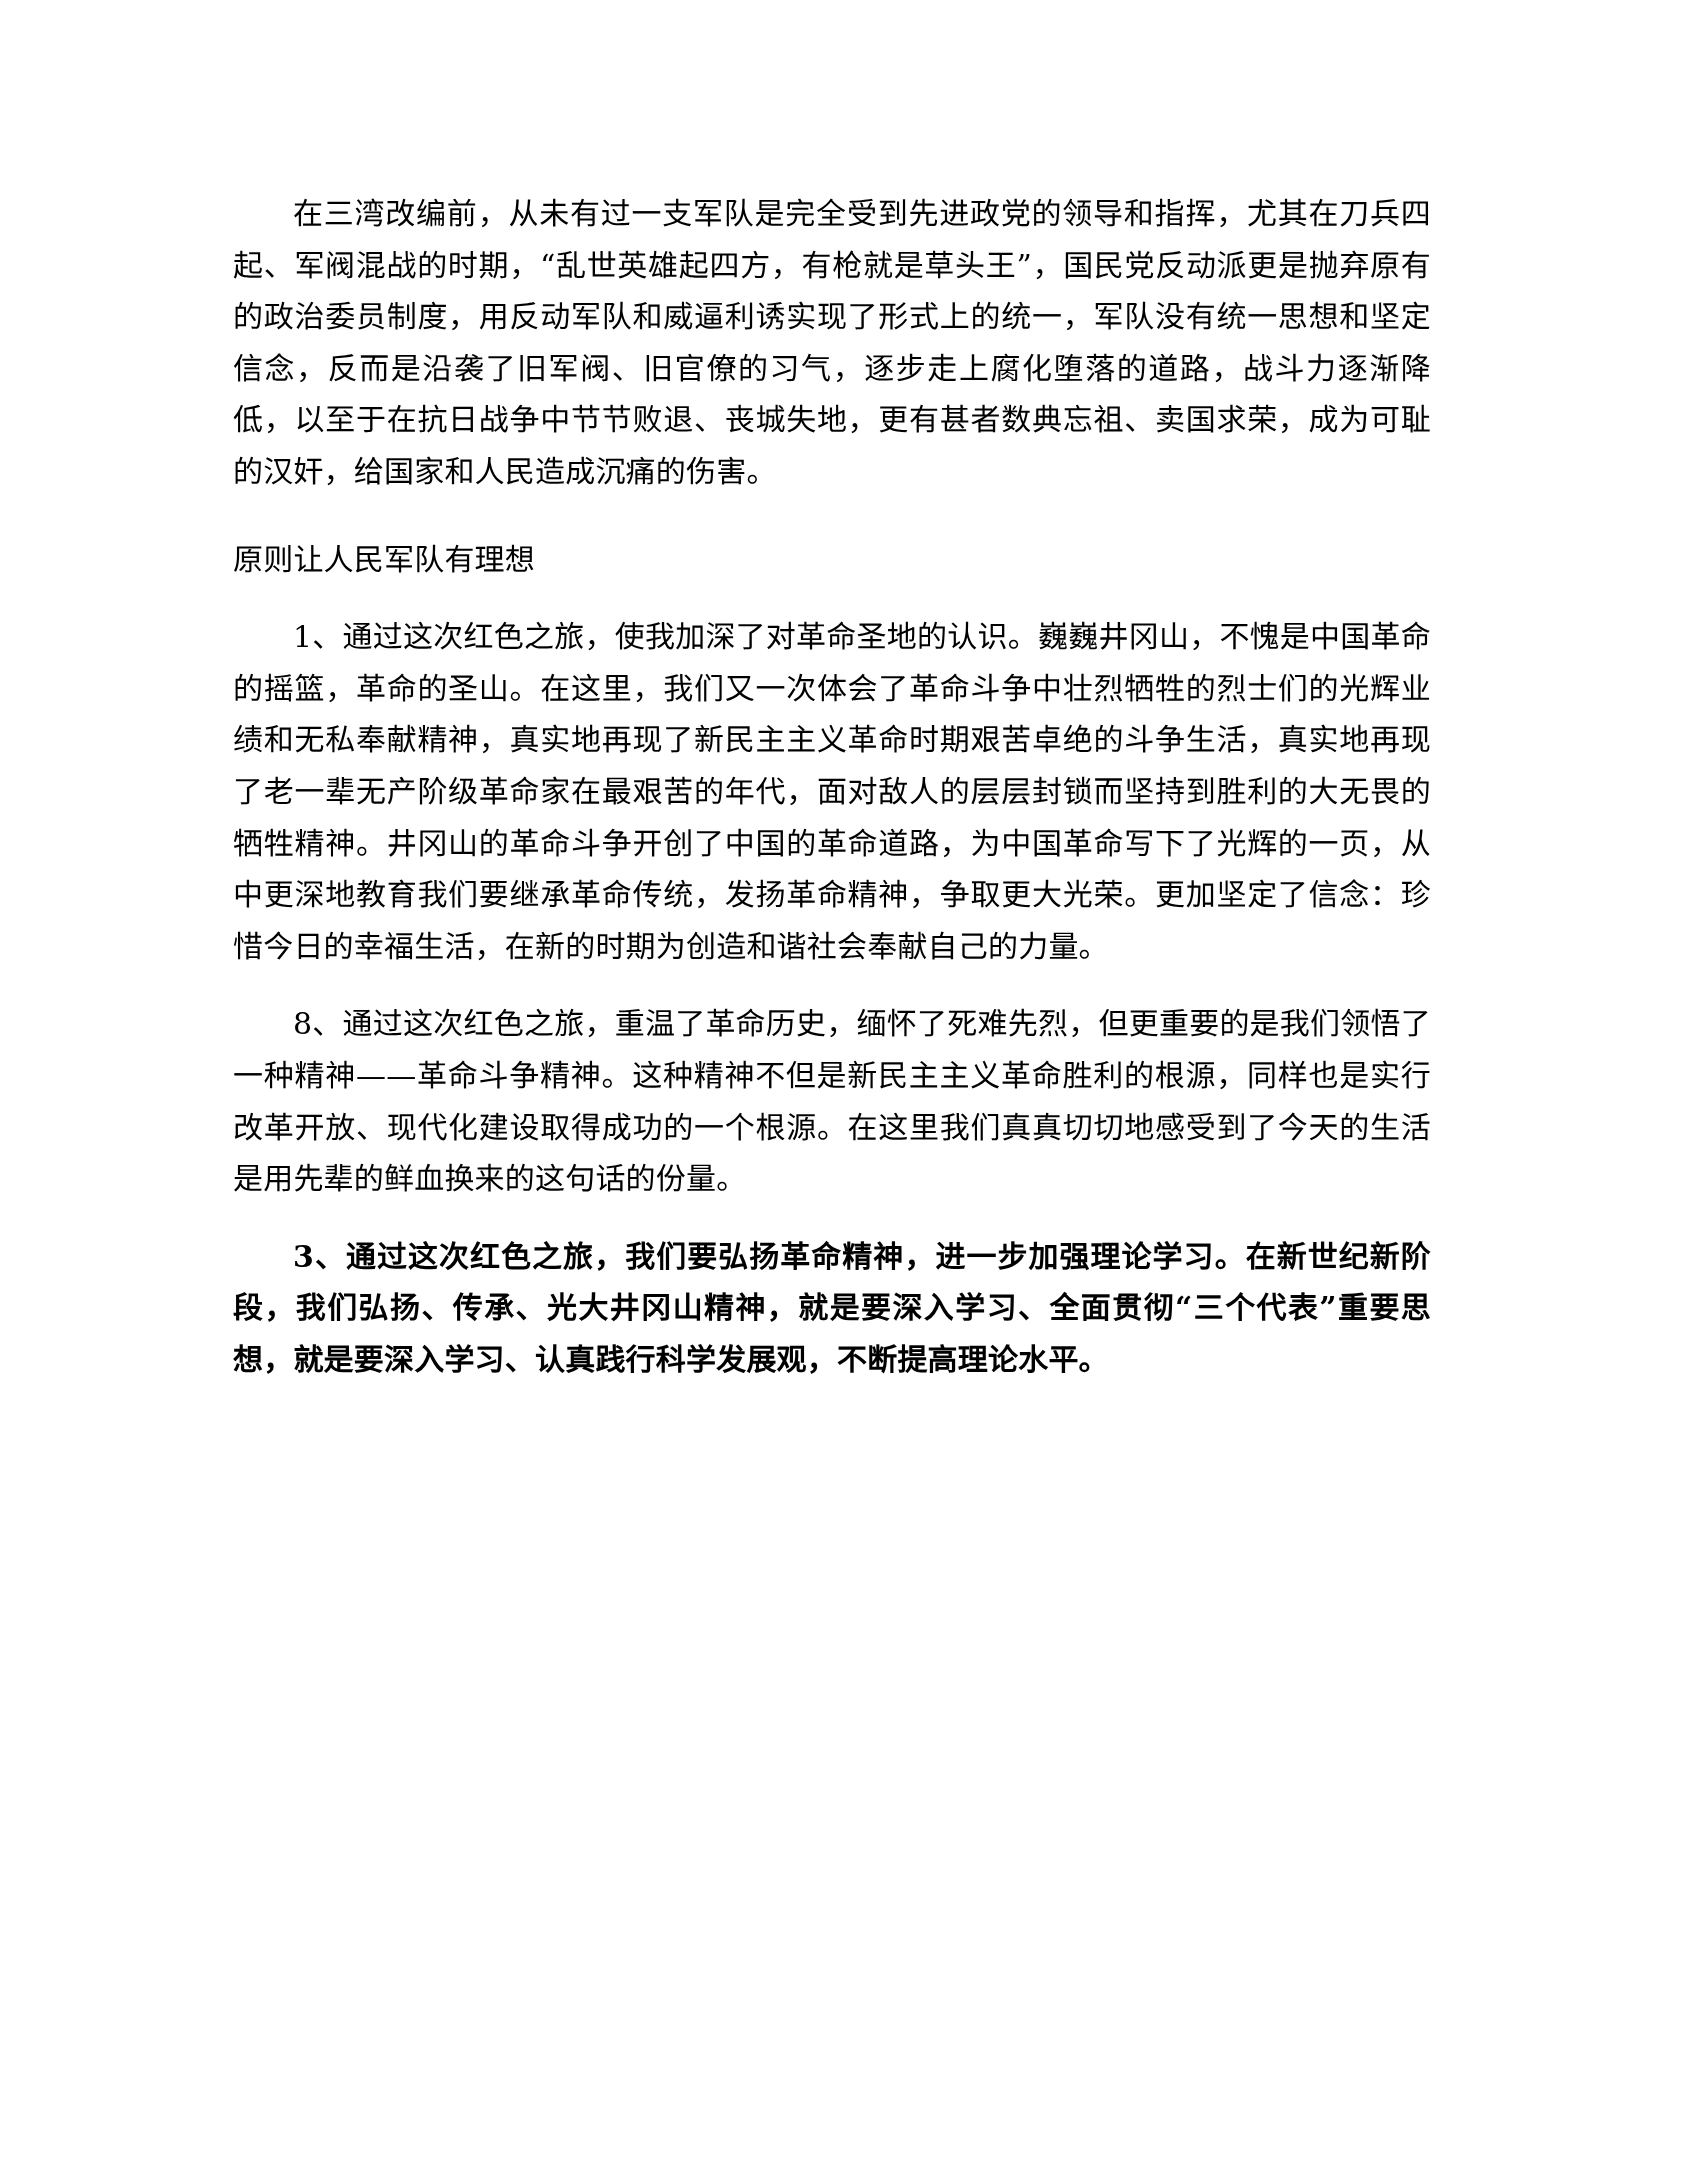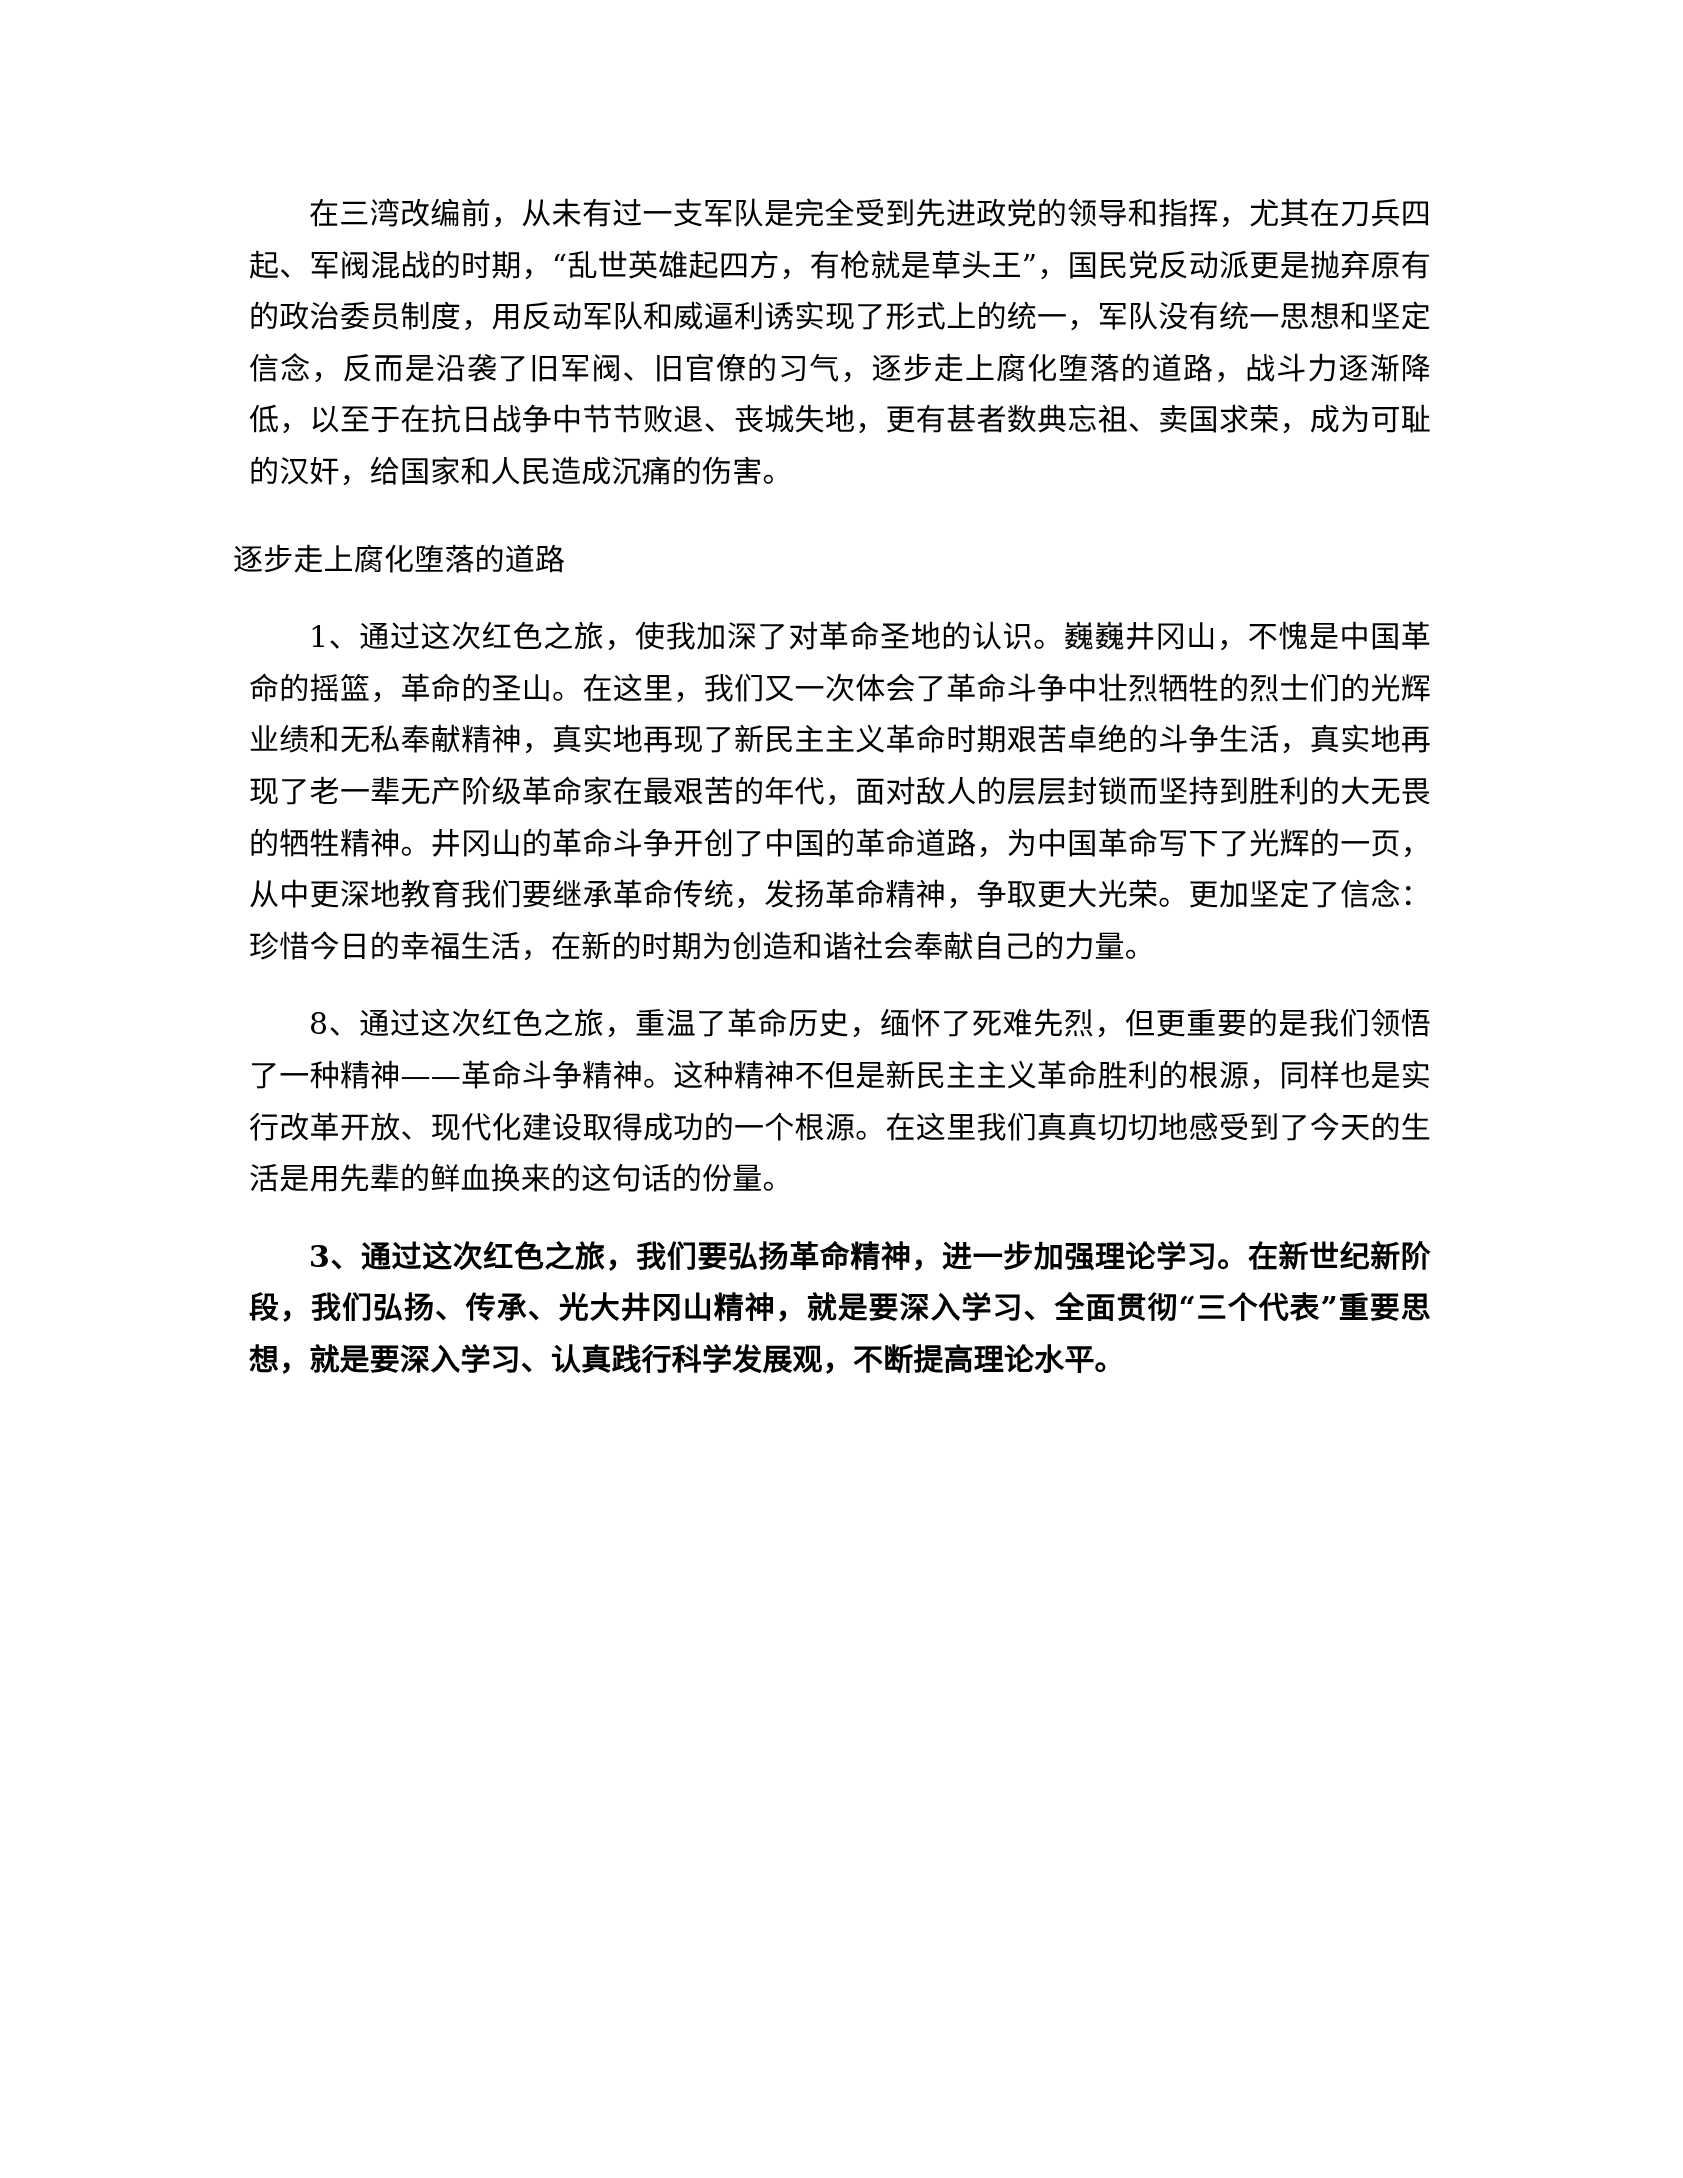--- a/index.html
+++ b/index.html
@@ -24,21 +24,21 @@
     padding: 188px 252px 0 233px;
   }
   .doc-body {
     font-size: 30px;
     line-height: 1.72;
     text-align: justify;
     text-justify: inter-ideograph;
     letter-spacing: 0.2px;
   }
   p.para {
-    margin: 0 0 26px 16px;
+    margin: 0 0 26px 0;
     text-indent: 2em;
   }
   p.heading {
     margin: 0 0 26px 0;
     text-indent: 0;
   }
   p.last {
     margin-bottom: 0;
     font-weight: bold;
   }
@@ -48,21 +48,21 @@
 <body>
 
 <div class="page">
   <div class="doc-body">
 
     <p class="para">在三湾改编前，从未有过一支军队是完全受到先进政党的领导和指挥，尤其在刀兵四起、军阀混战的时期，“乱世英雄起四方，有枪就是草头王”，国民党反动派更是抛弃原有的政治委员制度，用反动军队和威逼利诱实现了形式上的统一，军队没有统一思想和坚定信念，反而是沿袭了旧军阀、旧官僚的习气，逐步走上腐化堕落的道路，战斗力逐渐降低，以至于在抗日战争中节节败退、丧城失地，更有甚者数典忘祖、卖国求荣，成为可耻的汉奸，给国家和人民造成沉痛的伤害。</p>
 
 
     <div class="spacer-sm"></div>
 
-    <p class="heading">逐步走上腐化堕落的道路</p>
+    <p class="heading">原则让人民军队有理想</p>
 
     <p class="para">1、通过这次红色之旅，使我加深了对革命圣地的认识。巍巍井冈山，不愧是中国革命的摇篮，革命的圣山。在这里，我们又一次体会了革命斗争中壮烈牺牲的烈士们的光辉业绩和无私奉献精神，真实地再现了新民主主义革命时期艰苦卓绝的斗争生活，真实地再现了老一辈无产阶级革命家在最艰苦的年代，面对敌人的层层封锁而坚持到胜利的大无畏的牺牲精神。井冈山的革命斗争开创了中国的革命道路，为中国革命写下了光辉的一页，从中更深地教育我们要继承革命传统，发扬革命精神，争取更大光荣。更加坚定了信念：珍惜今日的幸福生活，在新的时期为创造和谐社会奉献自己的力量。</p>
 
     <p class="para">8、通过这次红色之旅，重温了革命历史，缅怀了死难先烈，但更重要的是我们领悟了一种精神——革命斗争精神。这种精神不但是新民主主义革命胜利的根源，同样也是实行改革开放、现代化建设取得成功的一个根源。在这里我们真真切切地感受到了今天的生活是用先辈的鲜血换来的这句话的份量。</p>
 
     <p class="para last">3、通过这次红色之旅，我们要弘扬革命精神，进一步加强理论学习。在新世纪新阶段，我们弘扬、传承、光大井冈山精神，就是要深入学习、全面贯彻“三个代表”重要思想，就是要深入学习、认真践行科学发展观，不断提高理论水平。</p>
 
   </div>
 </div>
 

